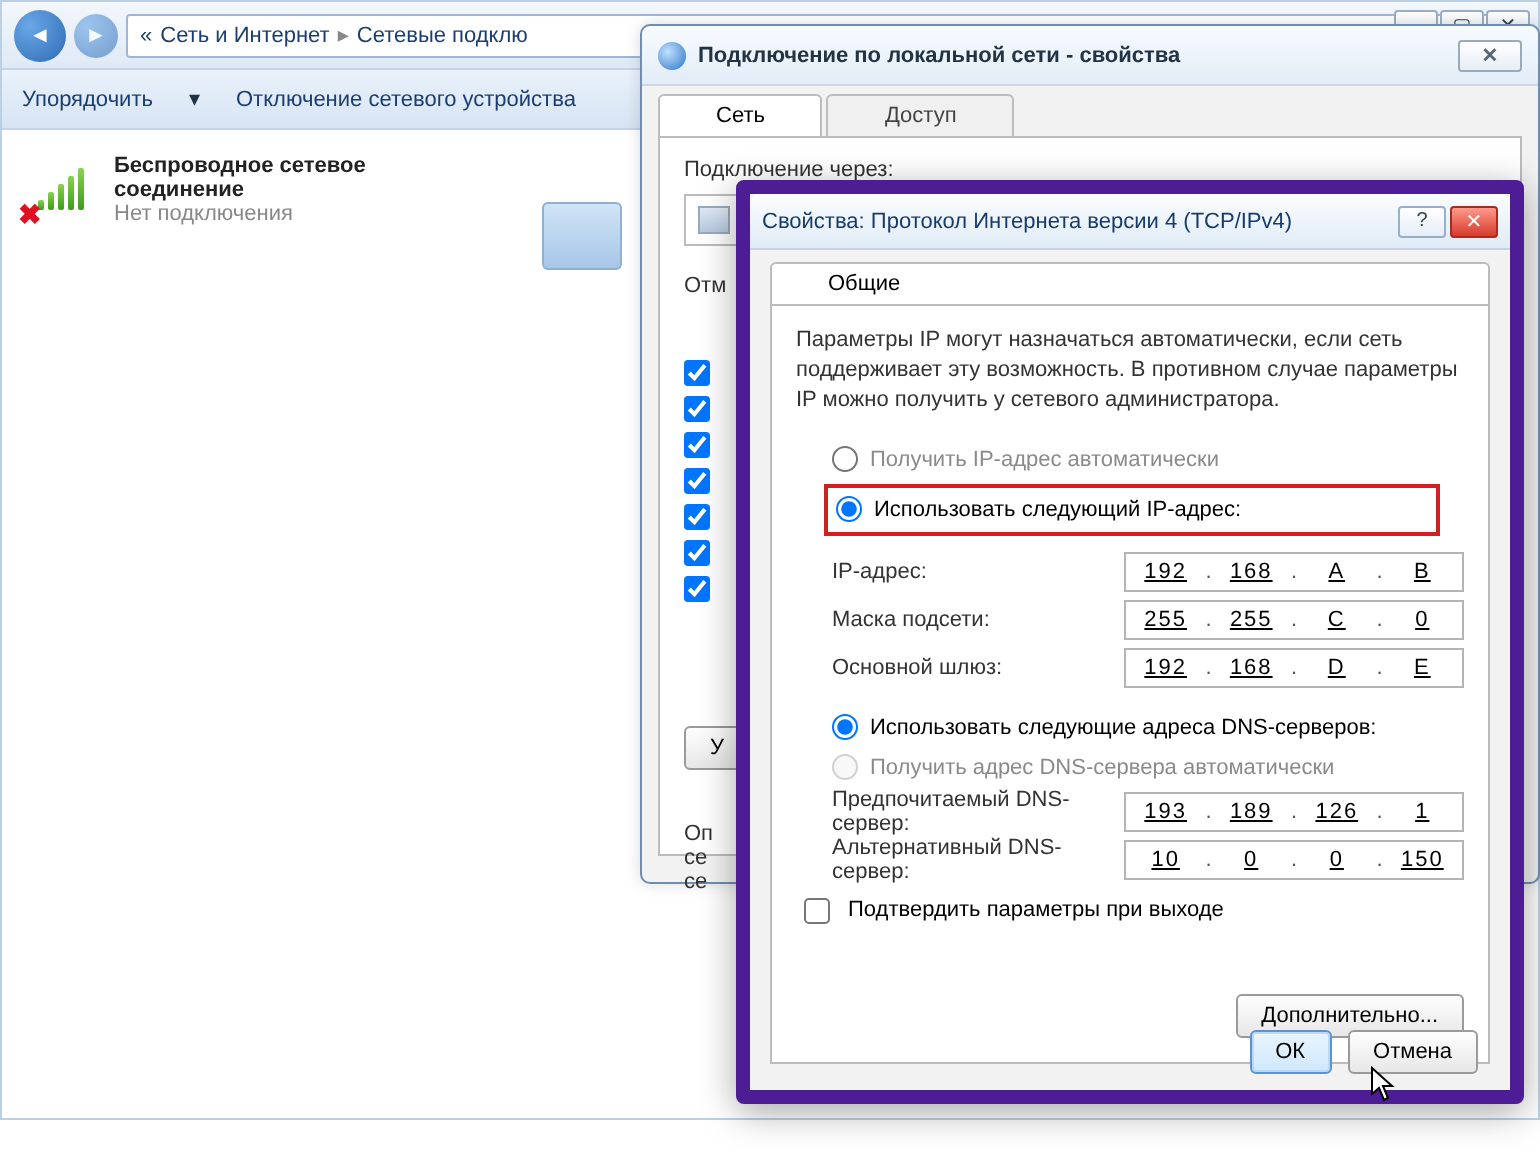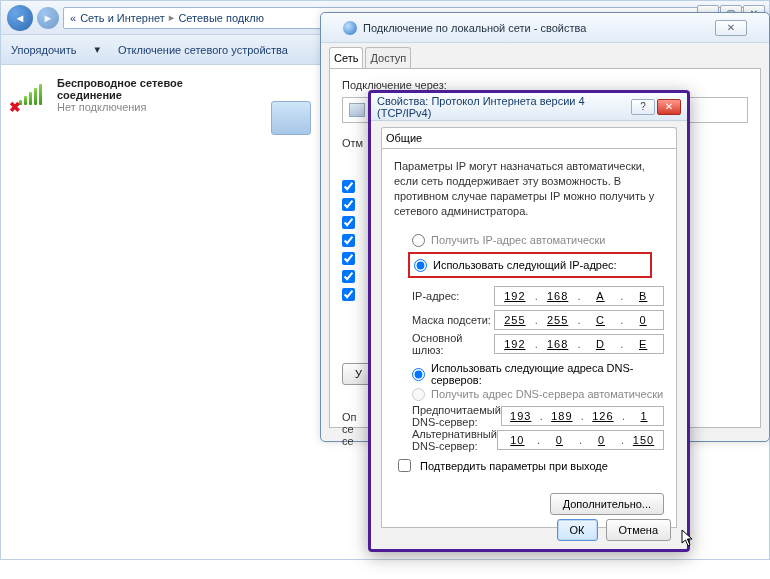--- a/index.html
+++ b/index.html
@@ -30,40 +30,40 @@
   .bars span:nth-child(3){left:10px;height:13px;}
   .bars span:nth-child(4){left:15px;height:17px;}
   .bars span:nth-child(5){left:20px;height:21px;}
   .redx { position:absolute; left:0; bottom:-2px; color:#d12; font-weight:bold; font-size:14px;}
   .conn-text b { color:#222; }
   .conn-text .sub { color:#888; }
   .exp-right-icon { position:absolute; left:270px; top:100px; width:40px; height:34px; background:linear-gradient(#cfe4f7,#a7c7e8); border:1px solid #8fb0d2; border-radius:3px; }
 
   
   .lanprops { position:absolute; left:320px; top:12px; width:450px; height:430px; background:#f2f2f2; border:1px solid #6e8fb3; border-radius:5px; box-shadow:0 0 8px rgba(0,0,0,.15); }
-  .lanprops .titlebar { height:30px; background:linear-gradient(#f7fbff,#e2ecf7); border-bottom:1px solid #c9d7e8; display:flex; align-items:center; padding:0 22px; gap:6px; border-radius:5px 5px 0 0;}
+  .lanprops .titlebar { height:30px; background:linear-gradient(#f7fbff,#e2ecf7); border-bottom:1px solid #c9d7e8; display:flex; align-items:center; padding:0 8px; gap:6px; border-radius:5px 5px 0 0;font-weight:bold;}
   .globe { width:14px;height:14px;border-radius:50%;background:radial-gradient(circle at 35% 35%, #bfe1ff,#2c74c9); }
   .titlebar .ttl { color:#234; }
   .closebox { margin-left:auto; width:32px;height:16px;border:1px solid #9ab; border-radius:2px; background:linear-gradient(#fff,#e6eef7); display:flex;align-items:center;justify-content:center; font-size:10px; color:#567;}
   .lan-tabs { display:flex; gap:2px; padding:4px 8px 0; }
-  .tab { padding:4px 4px; border:1px solid #bcbcbc; border-bottom:none; background:#fff; border-radius:3px 3px 0 0; }
+  .tab { padding:4px 28px; border:1px solid #bcbcbc; border-bottom:none; background:#fff; border-radius:3px 3px 0 0; }
   .tab.inactive { background:#f0f0f0; color:#444; }
   .lan-pane { margin:0 8px 8px; background:#fff; border:1px solid #bcbcbc; padding:10px 12px; height:360px; }
   .lbl-small { color:#333; }
   .dev-row { margin-top:6px; height:26px; border:1px solid #bcbcbc; background:#fff; display:flex; align-items:center; padding:0 6px; gap:6px;}
   .dev-icon{ width:16px;height:14px;background:linear-gradient(#dfe9f5,#b7c9de); border:1px solid #9ab; }
   .checks { margin-top:28px; }
   .chk-row { display:flex; align-items:center; gap:6px; height:18px; }
   .chk-row input { margin:0; }
   .lan-btn-row { margin-top:60px; display:flex; gap:8px; }
   .btn { height:22px; padding:0 12px; background:linear-gradient(#fefefe,#e7e7e7); border:1px solid #9a9a9a; border-radius:3px; display:inline-flex;align-items:center;justify-content:center; }
   .group-lbl { margin-top:26px; color:#333; }
 
   
-  .ipv4 { position:absolute; left:368px; top:90px; width:322px; height:462px; background:#f2f2f2; border:3px solid #4c1d95; border-radius:4px; box-shadow:0 4px 18px rgba(0,0,0,.35); }
+  .ipv4 { position:absolute; left:368px; top:90px; width:394px; height:462px; background:#f2f2f2; border:7px solid #4c1d95; border-radius:4px; box-shadow:0 4px 18px rgba(0,0,0,.35); }
   .ipv4 .titlebar { height:28px; background:linear-gradient(#fafdff,#e0ebf6); display:flex; align-items:center; border-bottom:1px solid #c3d3e6; border-radius:4px 4px 0 0; padding:0 6px; gap:6px;}
   .ipv4 .titlebar .ttl { color:#163b6d; }
   .ipv4 .titlebtns { margin-left:auto; display:flex; gap:2px; }
   .tbtn { width:24px; height:16px; border:1px solid #98aecb; border-radius:2px; display:flex;align-items:center;justify-content:center; font-size:10px; }
   .tbtn.help { background:linear-gradient(#fff,#e4edf7); color:#345;}
   .tbtn.close { background:linear-gradient(#ff9a8c,#d63a2a); color:#fff; border-color:#a82c1e;}
   .ipv4-tabs { padding:6px 10px 0; }
   .ipv4-pane { margin:0 10px 10px; background:#fff; border:1px solid #bcbcbc; padding:10px 12px 12px; height:380px; position:relative;}
   .desc { color:#333; line-height:1.35; margin-bottom:12px; }
   .radio-row { display:flex; align-items:center; gap:6px; height:20px; }

